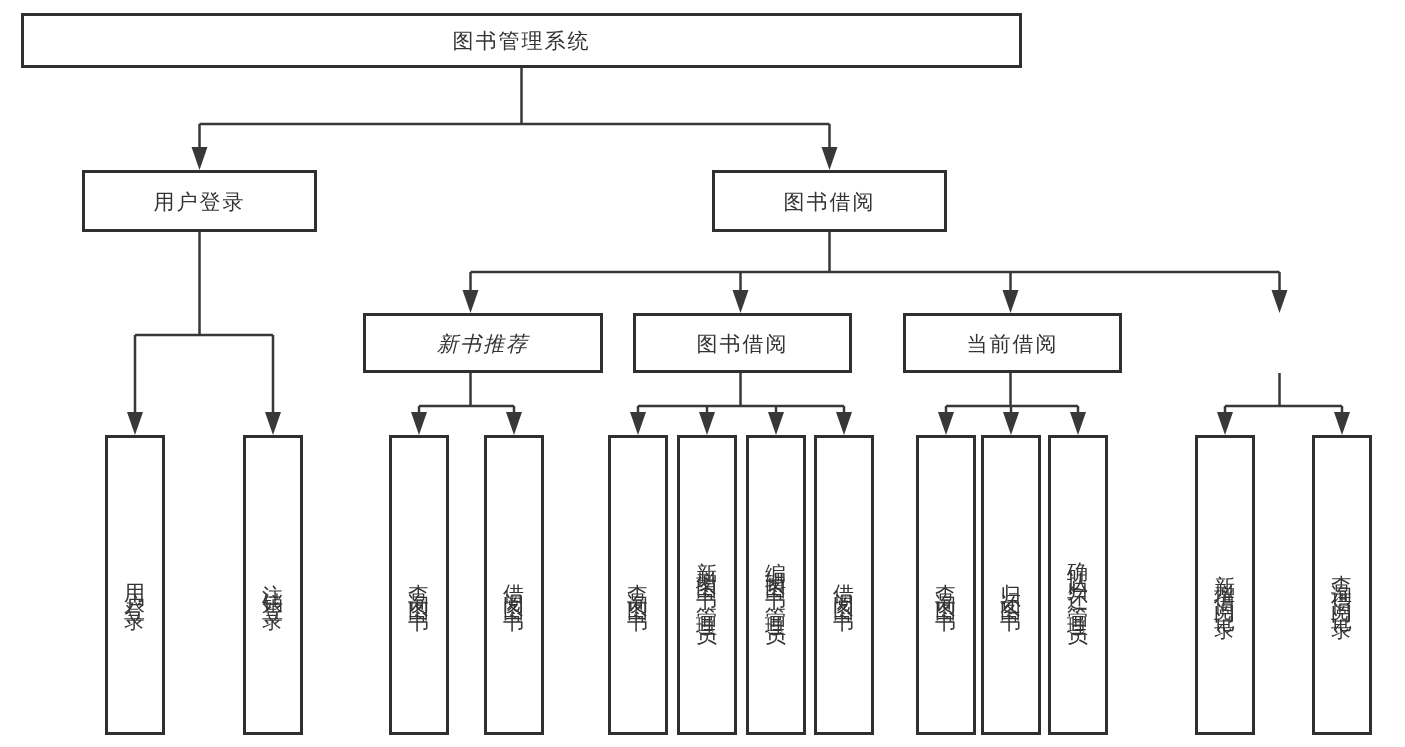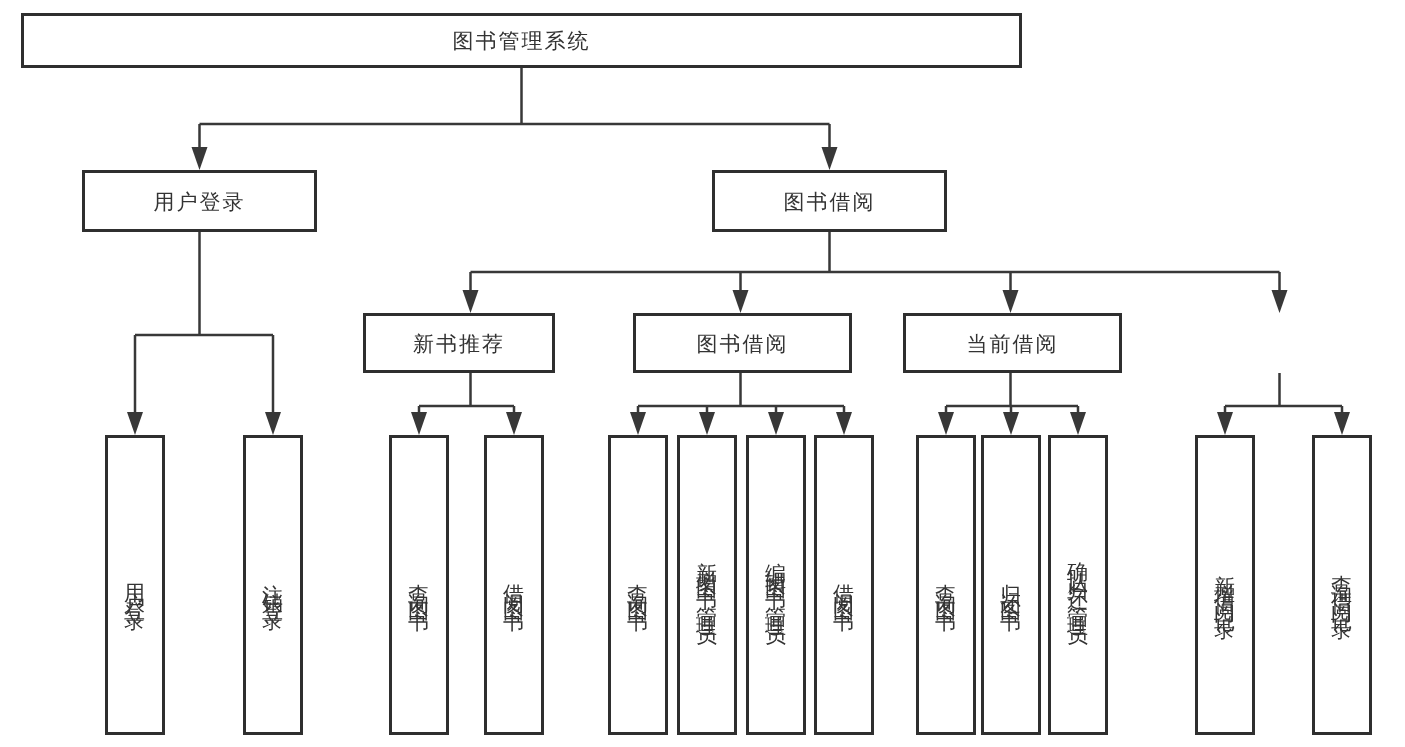--- a/index.html
+++ b/index.html
@@ -100,21 +100,21 @@
       <polygon points="1217,412 1233,412 1225,435"></polygon>
       <polygon points="1334,412 1350,412 1342,435"></polygon>
     </g>
   </svg>
 
   <div class="node" style="left:21px; top:13px; width:1001px; height:55px;">图书管理系统</div>
 
   <div class="node lvl2" style="left:82px;">用户登录</div>
   <div class="node lvl2" style="left:712px;">图书借阅</div>
 
-  <div class="node lvl3" style="left:363px; width:192px;">新书推荐</div>
+  <div class="node lvl3" style="left:363px; width:240px;font-style:italic;">新书推荐</div>
   <div class="node lvl3" style="left:633px;">图书借阅</div>
   <div class="node lvl3" style="left:903px;">当前借阅</div>
 
   <div class="node v" style="left:105px;">用户登录</div>
   <div class="node v" style="left:243px;">注销登录</div>
 
   <div class="node v" style="left:389px;">查询图书</div>
   <div class="node v" style="left:484px;">借阅图书</div>
 
   <div class="node v" style="left:608px;">查询图书</div>

